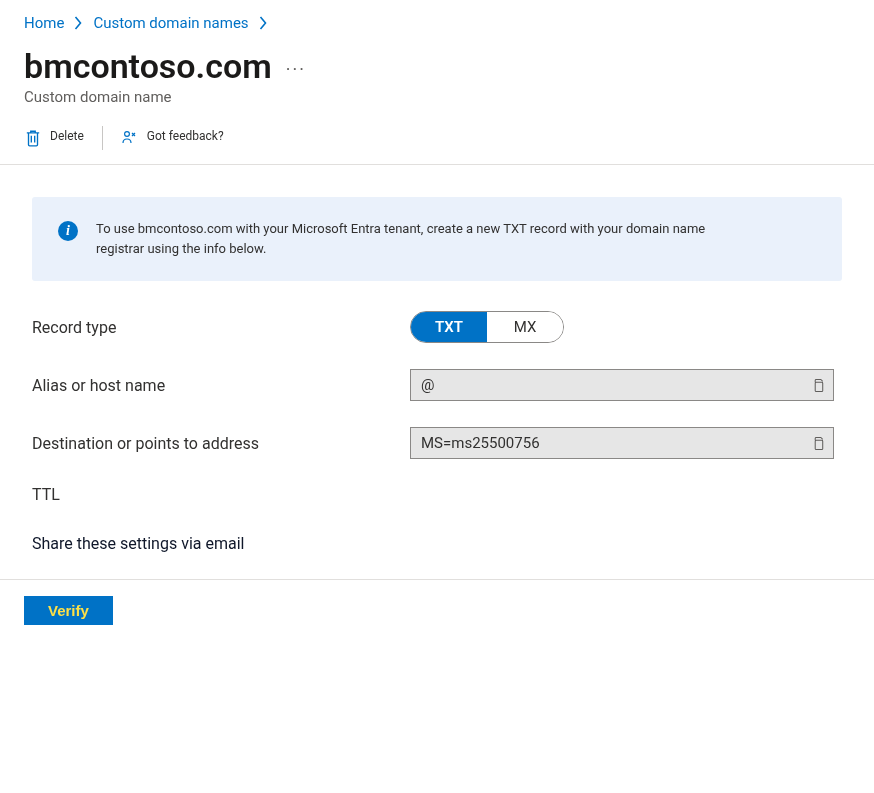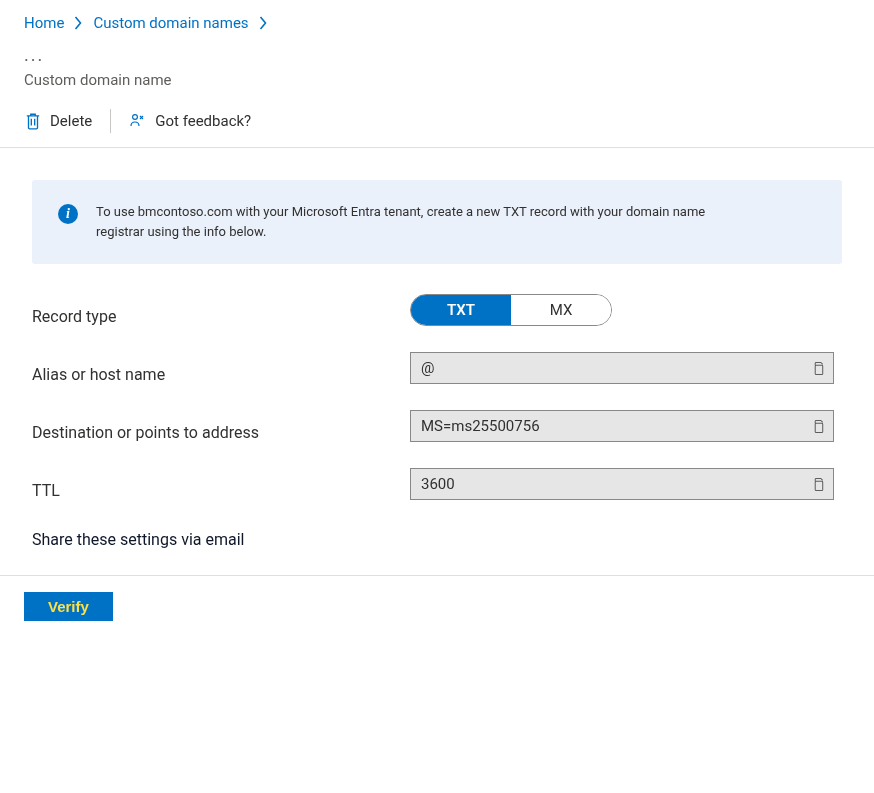--- a/index.html
+++ b/index.html
@@ -32,21 +32,21 @@
     font-weight: 600;
     margin: 2px 0 2px 0;
     color: #1b1a19;
   }
   .ellipsis-btn { color:#605e5c; font-size:18px; letter-spacing:2px; cursor:pointer; padding-top:6px;}
   .subtitle { color:#605e5c; font-size:15px; margin-bottom:20px; }
 
   
   .toolbar { display:flex; align-items:center; gap:18px; padding-bottom:14px; }
   .toolbar .sep { width:1px; height:24px; background:#c8c6c4; }
-  .tbtn { display:flex; align-items:center; gap:8px; cursor:pointer; color:#323130; font-size:15px;}
+  .tbtn { display:flex; gap:8px; cursor:pointer; color:#323130; font-size:12px;}
   .tbtn .tbtn-icon { color:#0072c6; display:flex; }
   .tbtn .tbtn-icon svg { width:18px; height:18px; }
 
   .divider-full { border:none; border-top:1px solid #e1dfdd; margin:0 -24px 0 -24px; }
 
   
   .infobox {
     background:#eaf1fb;
     border-radius:3px;
     margin:32px 8px 30px 8px;
@@ -57,31 +57,31 @@
   .infobox .info-icon {
     width:20px; height:20px; flex-shrink:0; margin-top:2px;
     background:#0072c6; border-radius:50%; color:#fff;
     display:flex; align-items:center; justify-content:center;
     font-family: Georgia, serif; font-style:italic; font-weight:700; font-size:14px;
   }
   .infobox .info-text { font-size:13px; line-height:1.55; color:#323130; max-width:640px;}
 
   
   .form { margin: 0 8px; }
-  .form-row { display:flex; align-items:flex-end; margin-bottom:26px; }
+  .form-row { display:flex; align-items:center; margin-bottom:26px; }
   .form-label { width:378px; font-size:16px; color:#323130; }
   .form-control { flex:1; }
 
   
   .pill {
     display:inline-flex; border:1px solid #8a8886; border-radius:999px; overflow:hidden;
     height:32px;
   }
   .pill .opt {
-    width:100px; display:flex; align-items:center; justify-content:center;
+    width:76px; display:flex; align-items:center; justify-content:center;
     font-size:15px; cursor:pointer; background:#fff; color:#323130;
   }
   .pill .opt.selected { background:#0072c6; color:#ffffff; font-weight:600; }
 
   
   .rofield {
     display:flex; align-items:center;
     height:32px; width:424px;
     border:1px solid #8a8886; background:#e6e6e6;
   }
@@ -113,20 +113,21 @@
     </span>
     <a>Custom domain names</a>
     <span class="chev">
       <svg width="9" height="14" viewBox="0 0 8 14">
           <path d="M1 1l5 6-5 6" fill="none" stroke="#0072c6" stroke-width="1.6"></path>
         </svg>
     </span>
   </nav>
 
   <div class="title-row">
+    <h1>bmcontoso.com</h1>
     <span class="ellipsis-btn">···</span>
   </div>
   <div class="subtitle">Custom domain name</div>
 
   <div class="toolbar">
     <div class="tbtn">
       <span class="tbtn-icon">
         <svg viewBox="0 0 16 16">
             <path fill="none" stroke="#0072c6" stroke-width="1.2" d="M2.5 3.5h11M6 3.5V2h4v1.5M4 3.5v10.5a1 1 0 0 0 1 1h6a1 1 0 0 0 1-1V3.5M6.5 6v6M9.5 6v6"></path>
           </svg>
@@ -196,33 +197,20 @@
                   <path d="M4.5 4.5V2.5a1 1 0 0 1 1-1h5l2 2"></path>
                 </g>
               </svg>
           </div>
         </div>
       </div>
     </div>
 
     <div class="form-row">
       <div class="form-label">TTL</div>
-      <div class="form-control">
-        <div class="rofield">
-          <div class="val">3600</div>
-          <div class="copy">
-            <svg viewBox="0 0 16 16">
-                <g fill="none" stroke="#605e5c" stroke-width="1.1">
-                  <rect x="4.5" y="4.5" width="8" height="10" rx="1"></rect>
-                  <path d="M4.5 4.5V2.5a1 1 0 0 1 1-1h5l2 2"></path>
-                </g>
-              </svg>
-          </div>
-        </div>
-      </div>
     </div>
 
   </div>
 
   <div class="verification-note">
     <a class="share-link">Share these settings via email</a><br>
   </div>
 
   <hr class="footer-divider">
 

